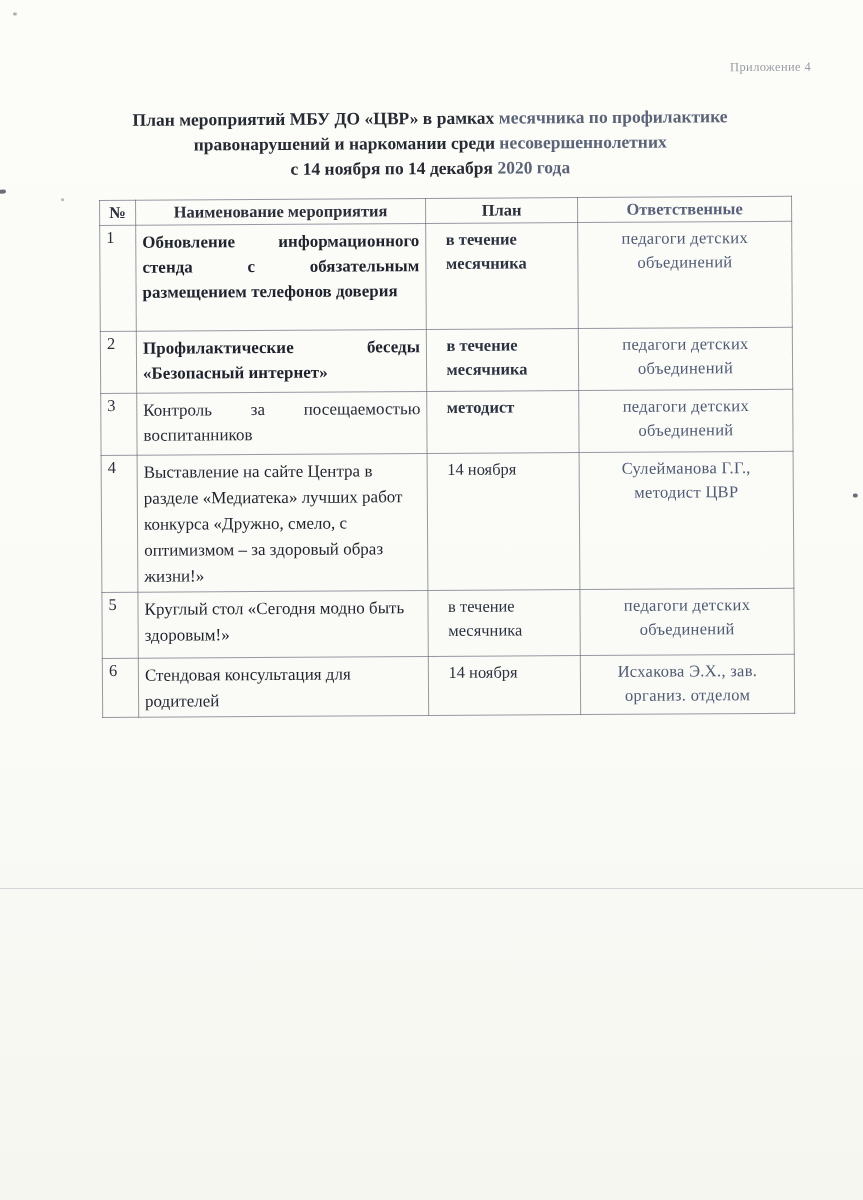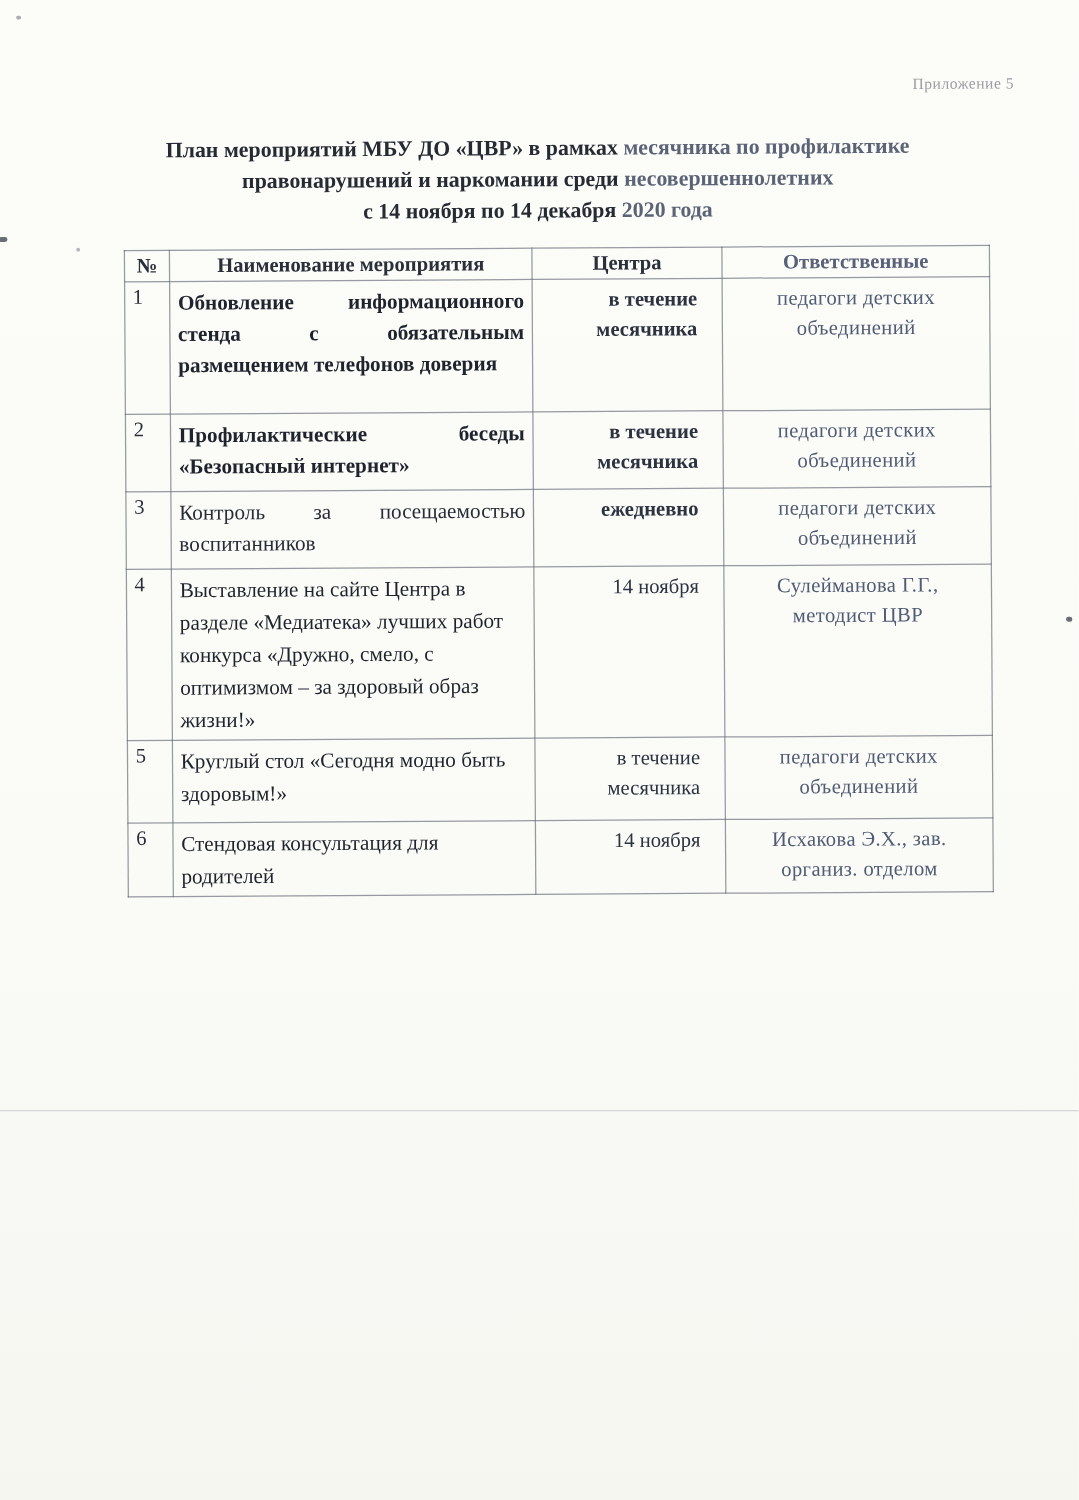--- a/index.html
+++ b/index.html
@@ -80,21 +80,21 @@
     font-size: 17px;
     color: #1f232d;
     text-align: justify;
     padding-left: 10px;
     padding-right: 10px;
     line-height: 25px;
   }
   .cell-name .cell-inner { padding-top: 2px; }
   .cell-dates {
     font-size: 16.5px;
-    text-align: right;
+    text-align: left;
     color: #2c3240;
     line-height: 24px;
   }
   .cell-dates .cell-inner {
     max-width: 112px;
     margin: 2px auto 0 auto;
   }
   .cell-responsible {
     font-size: 16.5px;
     text-align: center;
@@ -138,40 +138,40 @@
   .speck-left { top: 187px; left: 0; width: 7px; height: 4px; }
   .speck-right { top: 496px; right: 6px; width: 5px; height: 4px; }
   .speck-topleft { top: 10px; left: 15px; width: 4px; height: 3px; opacity: 0.55; }
   .speck-midleft { top: 196px; left: 62px; width: 3px; height: 3px; opacity: 0.5; }
 </style>
 </head>
 <body>
 
 <div class="scan-page">
 
-  <div class="annex">Приложение 5</div>
+  <div class="annex">Приложение 4</div>
 
   <div class="doc-title">
     <div><span class="dark">План мероприятий МБУ ДО «ЦВР» в рамках </span><span class="faded">месячника по профилактике</span></div>
     <div><span class="dark">правонарушений и наркомании среди </span><span class="faded">несовершеннолетних</span></div>
     <div><span class="dark">с 14 ноября по 14 декабря </span><span class="faded">2020 года</span></div>
   </div>
 
   <table class="events-table">
     <colgroup>
       <col class="col-num">
       <col class="col-name">
       <col class="col-dates">
       <col class="col-responsible">
     </colgroup>
     <thead>
       <tr>
         <th class="header-num">№</th>
         <th class="header-name">Наименование мероприятия</th>
-        <th class="header-dates">Центра</th>
+        <th class="header-dates">План</th>
         <th class="header-responsible">Ответственные</th>
       </tr>
     </thead>
     <tbody>
         <tr class="row row-0">
           <td class="cell cell-num">
             <div class="cell-inner">1</div>
           </td>
           <td class="cell cell-name">
             <div class="cell-inner">Обновление информационного стенда с обязательным размещением телефонов доверия</div>
@@ -198,21 +198,21 @@
           </td>
         </tr>
         <tr class="row row-2">
           <td class="cell cell-num">
             <div class="cell-inner">3</div>
           </td>
           <td class="cell cell-name">
             <div class="cell-inner">Контроль за посещаемостью воспитанников</div>
           </td>
           <td class="cell cell-dates">
-            <div class="cell-inner">ежедневно</div>
+            <div class="cell-inner">методист</div>
           </td>
           <td class="cell cell-responsible">
             <div class="cell-inner">педагоги детских объединений</div>
           </td>
         </tr>
         <tr class="row row-3">
           <td class="cell cell-num">
             <div class="cell-inner">4</div>
           </td>
           <td class="cell cell-name">

